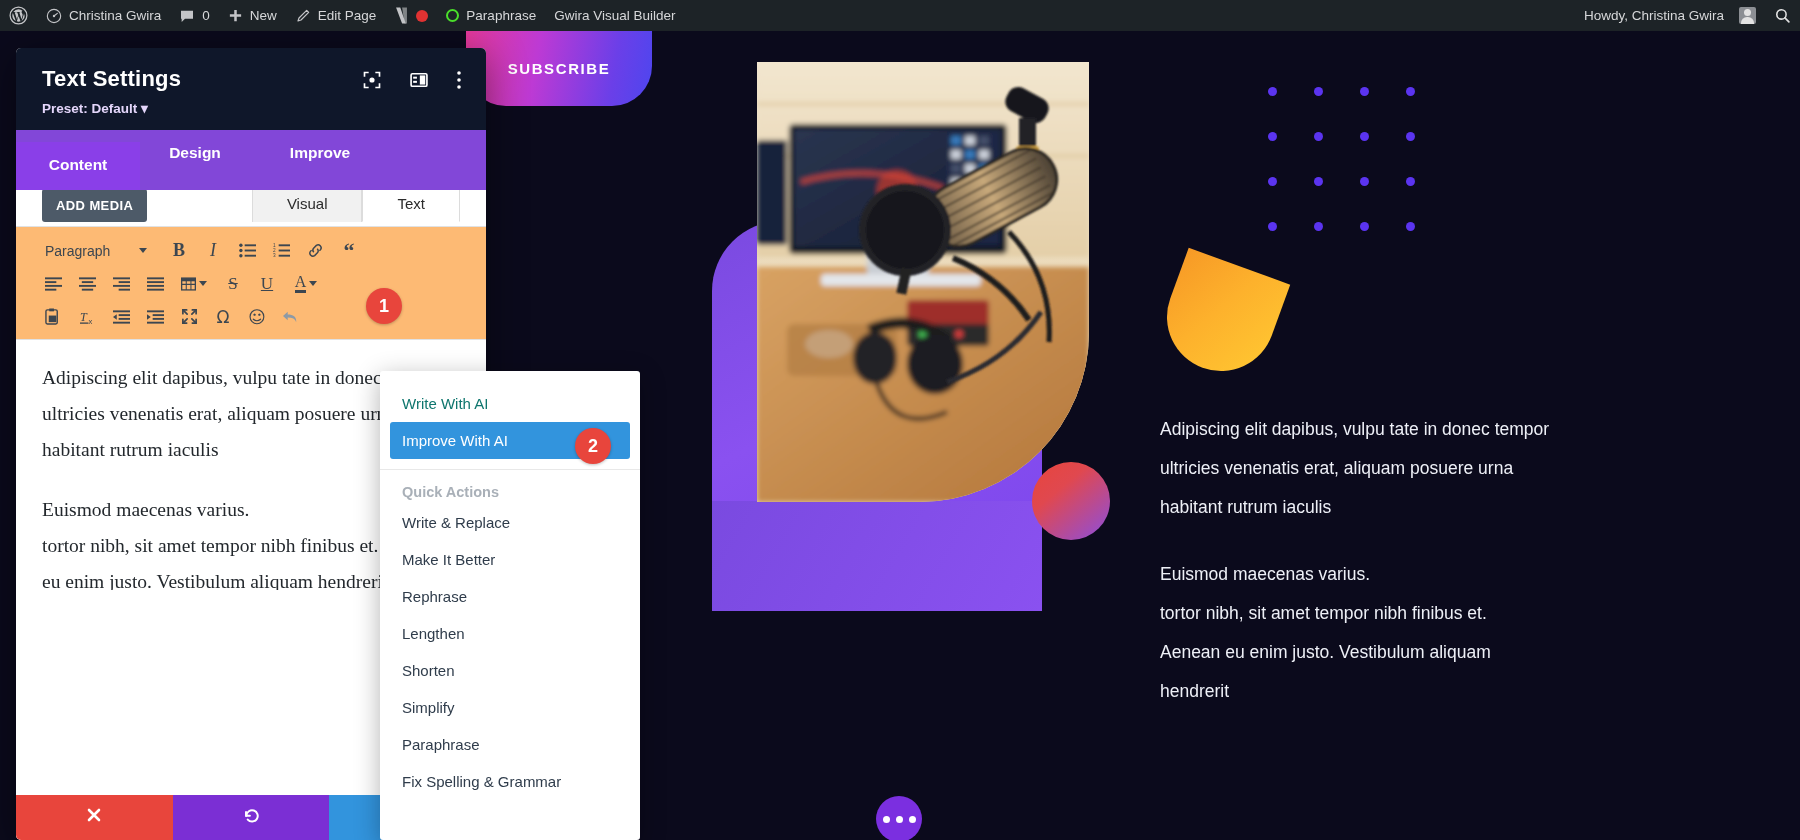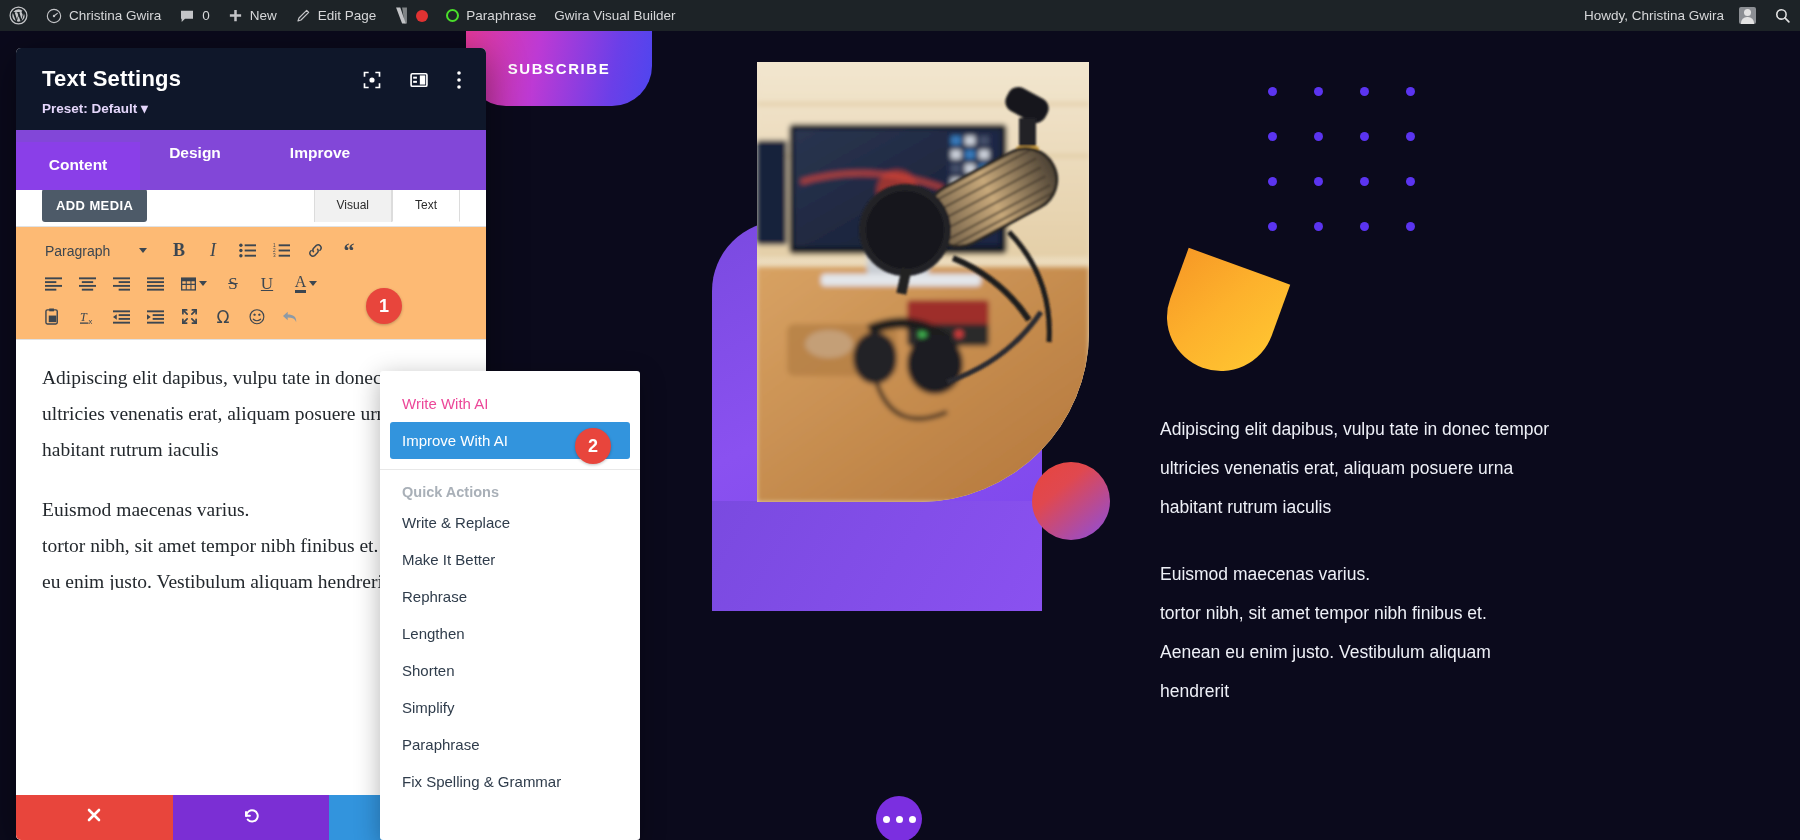--- a/index.html
+++ b/index.html
@@ -151,21 +151,21 @@
   .addmedia-row {
     display:flex; align-items:flex-end; padding:8px 26px 0 26px; position:relative; height:32px;
   }
   .addmedia {
     background:#4d5a68; color:#fff; font-size:13px; font-weight:bold;
     letter-spacing:.4px; padding:9px 14px; border-radius:3px; border:none;
     cursor:pointer; margin-top:-6px;
   }
   .vt-tabs { margin-left:auto; display:flex; gap:0; margin-top:-6px; }
   .vt-tab {
-    padding:9px 22px; font-size:12px; color:#2b2b2b; cursor:pointer;
+    padding:9px 34px; font-size:15px; color:#2b2b2b; cursor:pointer;
     background:#f1f1f1; border:1px solid #dcdcdc; border-bottom:none;
   }
   .vt-tab.active { background:#fff; border-bottom:1px solid #fff; }
 
   .mce-toolbar {
     background:#fdba74; border-top:1px solid #e0e2e4; border-bottom:1px solid #e0e2e4;
     padding:7px 22px 6px 22px; margin-top:4px;
   }
   .mce-row { display:flex; align-items:center; gap:4px; height:33px; }
   .mce-btn {
@@ -228,21 +228,21 @@
   
   .ai-menu {
     position:absolute; left:380px; top:371px; width:260px; height:469px;
     background:#fff; border-radius:3px; z-index:50;
     box-shadow:0 6px 26px rgba(0,0,0,.3); padding:14px 0 0 0; overflow:hidden;
   }
   .ai-item {
     padding:10px 22px; font-size:15px; color:#2f3c4b; cursor:pointer;
     font-weight:normal;
   }
-  .ai-item.plain { font-weight:normal; color:#ec4899; }
+  .ai-item.plain { font-weight:normal; color:#0f766e; }
   .ai-item.highlight {
     background:#3294dd; color:#fff; margin:0 10px; border-radius:3px;
     padding:10px 12px; position:relative;
   }
   .ai-sep { height:1px; background:#e8e8e8; margin:10px 0 6px 0; }
   .ai-group { padding:8px 22px 4px 22px; font-size:14.5px; color:#a9b0b8; font-weight:bold; }
 </style>
 </head>
 <body>
 

